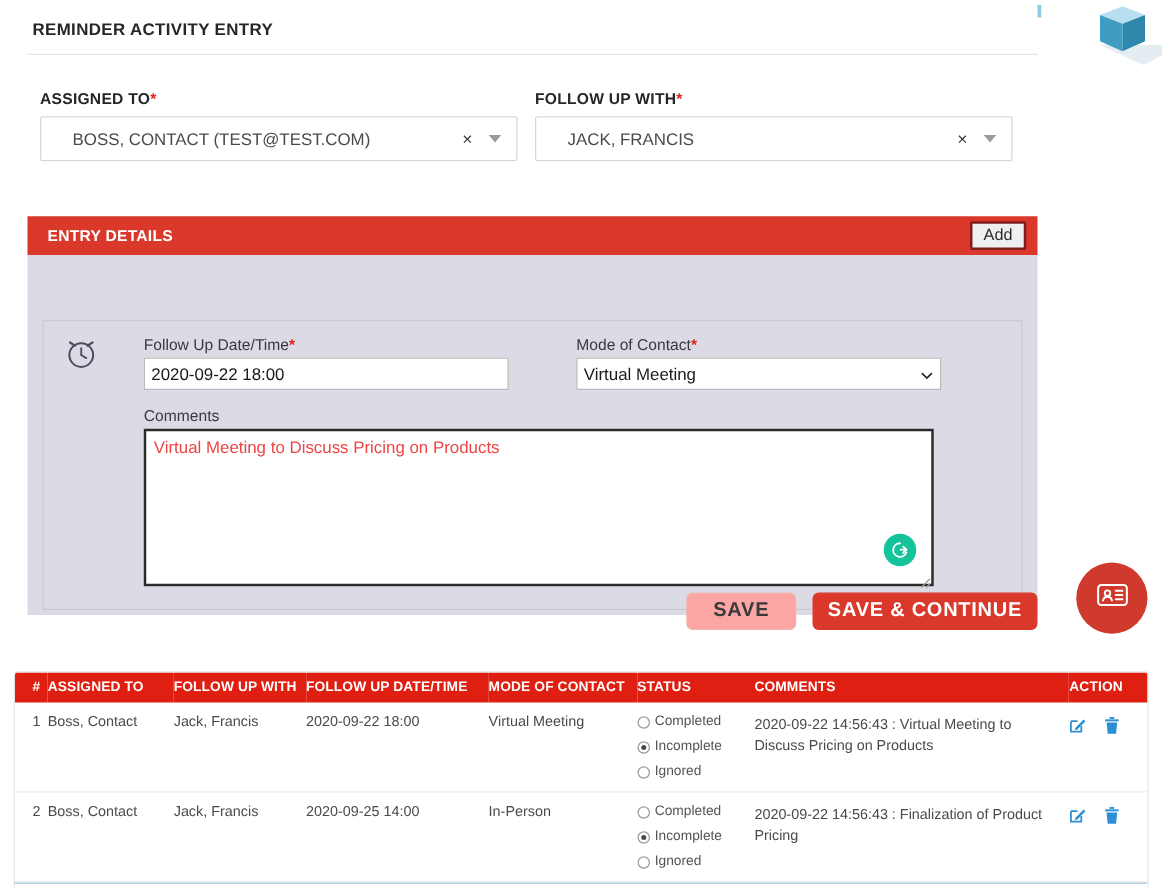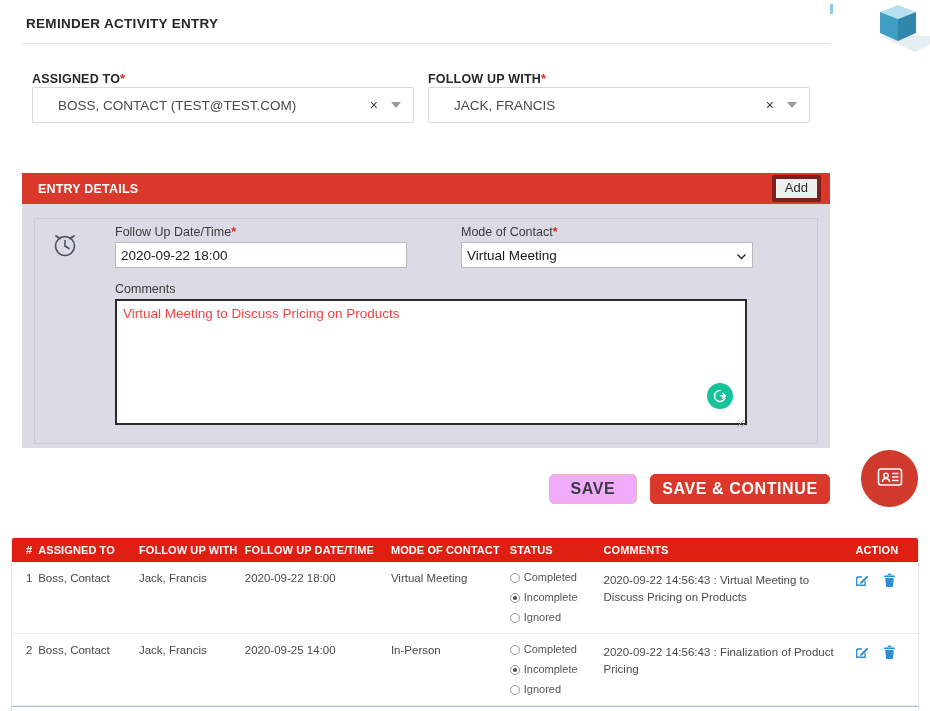--- a/index.html
+++ b/index.html
@@ -25,21 +25,21 @@
   }
   .title-rule {
     position:absolute; left:22px; top:43px; width:808px; height:1px;
     background:#e3e3e3;
   }
 
   
   .field { position:absolute; }
   .field-label {
     font-size:12.5px; font-weight:bold; color:#262626;
-    letter-spacing:.2px; text-transform:uppercase; margin-bottom:1px;
+    letter-spacing:.2px; text-transform:uppercase; margin-bottom:7px;
   }
   .req { color:#e3241a; font-weight:bold; }
   .select2 {
     position:relative; width:382px; height:36px;
     border:1px solid #d8d8d8; border-radius:2px; background:#fff;
     display:flex; align-items:center; padding:0 12px;
     font-size:13.5px; color:#4a4a4a;
   }
   .select2 .s2-text { flex:1; white-space:nowrap; overflow:hidden;margin-left:13px; }
   .s2-clear { color:#3b3b3b; font-size:14px; margin-right:13px; line-height:1; }
@@ -52,26 +52,26 @@
   .panel { position:absolute; left:22px; top:173px; width:808px; }
   .panel-head {
     height:31px; background:#d9382b; display:flex; align-items:center;
     justify-content:space-between; padding:0 9px 0 16px;
   }
   .panel-head-title {
     color:#fff; font-size:12.5px; font-weight:bold; letter-spacing:.2px;
     text-transform:uppercase; font-stretch:condensed;
   }
   .add-btn {
-    background:#efefef; border:4px solid #7f1d1d; border-radius:2px;
+    background:#efefef; border:2px solid #7f1d1d; border-radius:2px;
     font-family:"Liberation Sans", sans-serif; font-size:13px; color:#2b2b2b;
     padding:2px 9px; line-height:1.15; cursor:pointer;
   }
   .panel-body { background:#dcdae4; padding:14px 12px 4px 12px; }
-  .entry-card { border:1px solid #ccc9d6; background:#dcdae4; padding:6px 12px 18px 14px; position:relative; }
+  .entry-card { border:1px solid #ccc9d6; background:#dcdae4; padding:12px 12px 18px 14px; position:relative;margin-top:38px; }
 
   .clock-icon { position:absolute; left:16px; top:10px; width:28px; height:30px; }
 
   .row1 { display:flex; margin-left:66px; }
   .sub-label { font-size:12.5px; color:#3a3a3a; margin-bottom:3px; }
   .col-date { width:292px; }
   .col-mode { width:292px; margin-left:54px; }
 
   .txt-input {
     width:100%; height:26px; border:1px solid #b9b9b9; background:#fff;
@@ -110,21 +110,21 @@
   
   .btn-row {
     position:absolute; left:0; top:474px; width:830px;
     display:flex; justify-content:flex-end; gap:13px;
   }
   .btn {
     font-family:"Liberation Sans", sans-serif; font-size:16px; font-weight:bold;
     letter-spacing:.6px; border-radius:5px; cursor:pointer; line-height:1;
     display:flex; align-items:center; justify-content:center;
   }
-  .btn-save { width:88px; height:30px; background:#f0abfc; color:#3a3a3a; border:1px solid #efb5ae; }
+  .btn-save { width:88px; height:30px; background:#fca5a5; color:#3a3a3a; border:1px solid #efb5ae; }
   .btn-save-cont { width:180px; height:30px; background:#d9382b; color:#fff; border:1px solid #d9382b; }
 
   
   .fab {
     position:absolute; right:12px; top:450px; width:57px; height:57px;
     border-radius:50%; background:#d03a2c; display:flex;
     align-items:center; justify-content:center; cursor:pointer;
   }
 
   

